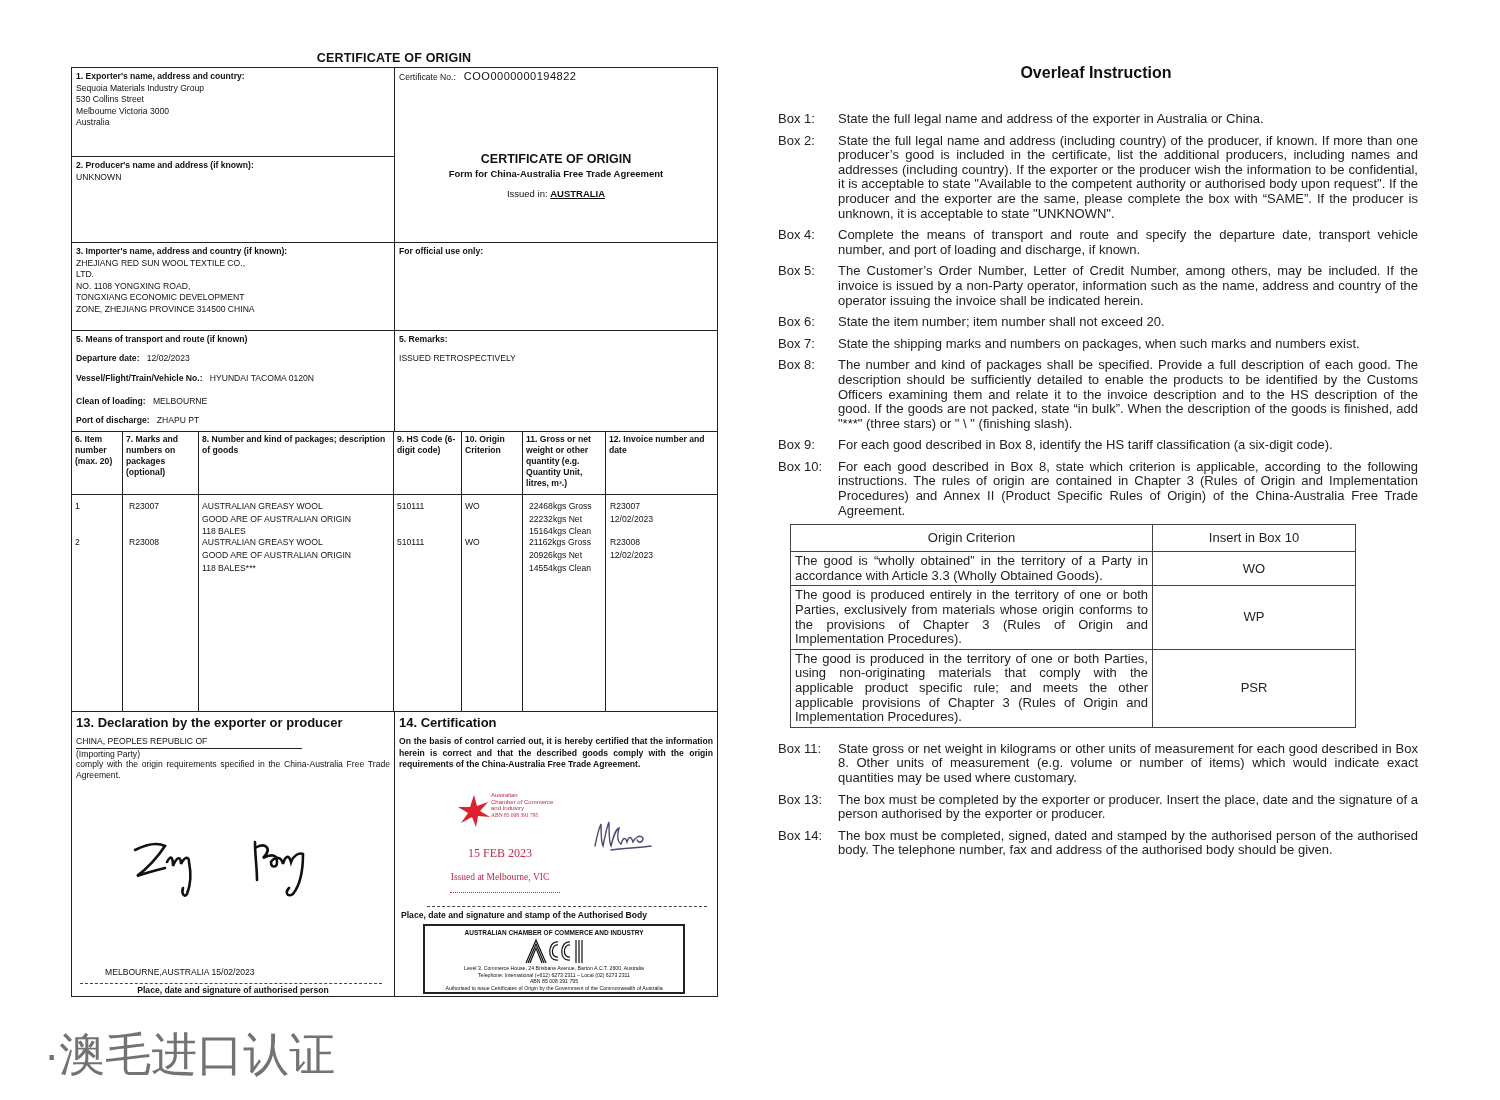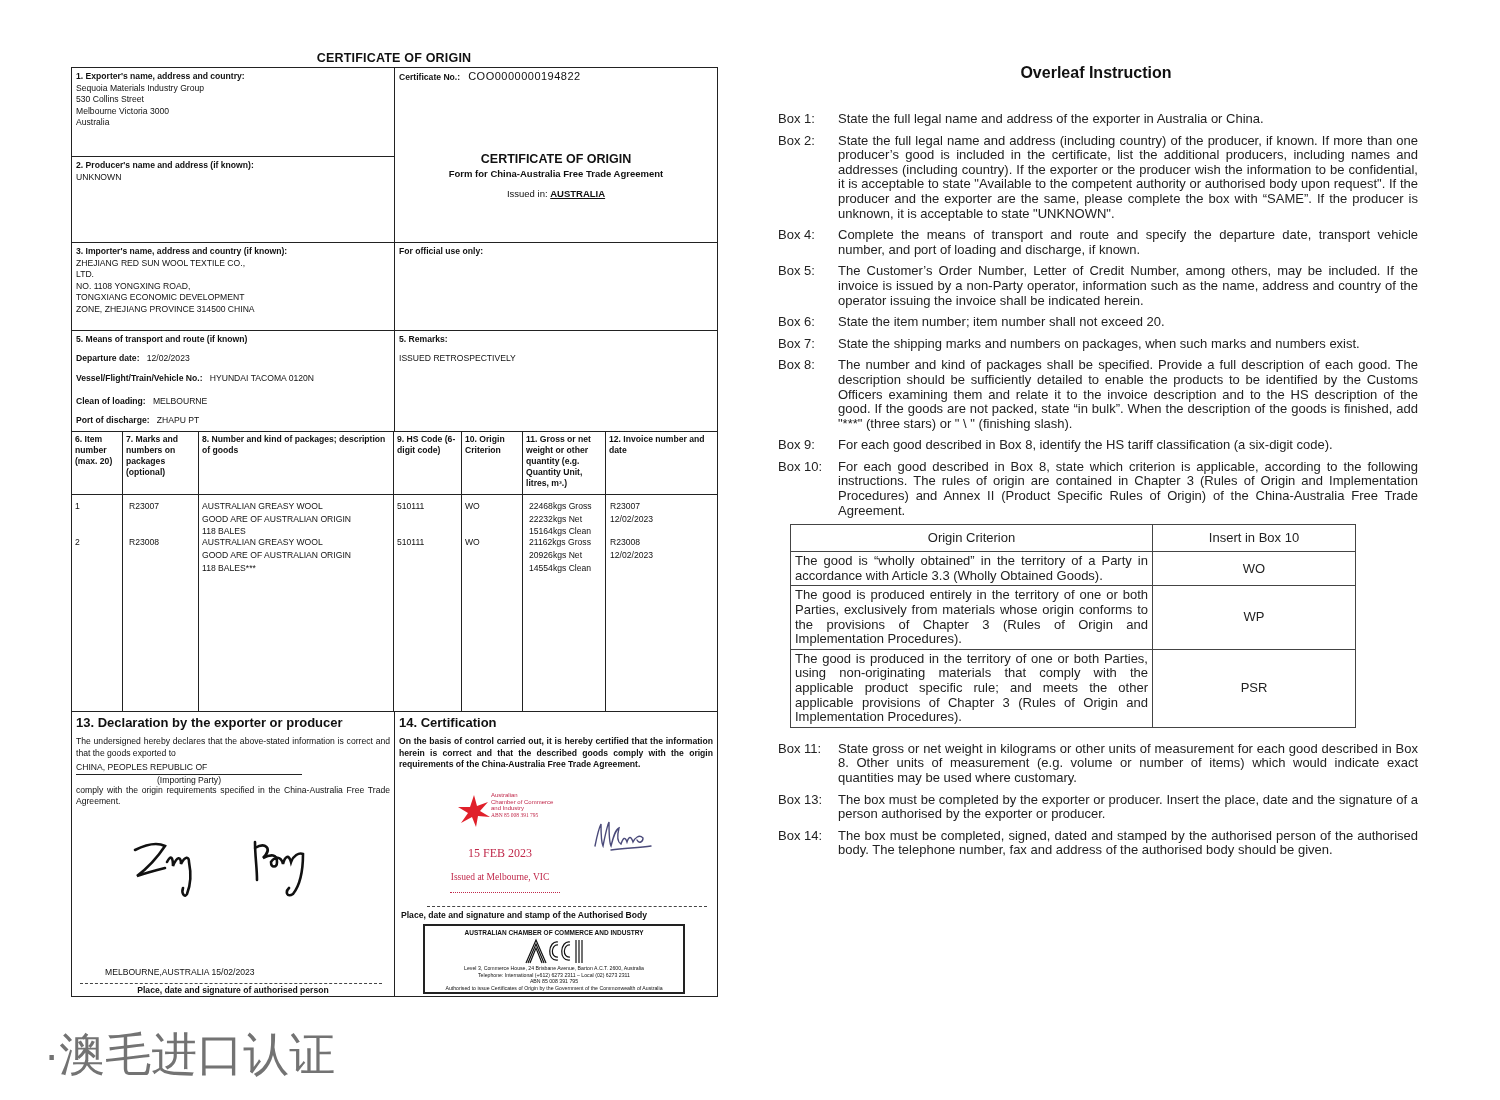--- a/index.html
+++ b/index.html
@@ -29,21 +29,21 @@
   .gcol { position: absolute; top: 0; height: 100%; border-right: 1px solid #222; }
   .ghead { position: absolute; left: 0; top: 62px; width: 100%; border-top: 1.5px solid #222; }
   .gh { position: absolute; top: 2px; font-weight: bold; padding: 0 3px; line-height: 11px; }
   .gd { position: absolute; padding: 0 3px; line-height: 12px; }
 
   .c13 { left: 0; top: 644px; width: 323px; height: 284px; border-right-width: 1.5px; }
   .c14 { left: 323px; top: 644px; width: 322px; height: 284px; }
   .sec-title { font-weight: bold; font-size: 13px; line-height: 16px; margin-bottom: 5px; }
   .just { text-align: justify; }
 
-  .cert-no-label { font-weight: bold; text-align: right; }
+  .cert-no-label { font-weight: normal; text-align: right; }
   .cert-no-val { font-size: 11px; margin-left: 8px; letter-spacing: 0.5px; }
   .cert-center { position: absolute; left: 0; top: 84px; width: 100%; text-align: center; }
   .cert-center .t1 { font-weight: bold; font-size: 12.5px; line-height: 15px; }
   .cert-center .t2 { font-weight: bold; font-size: 9.5px; line-height: 13px; }
   .cert-center .t3 { font-size: 9.5px; margin-top: 8px; }
   .underline { text-decoration: underline; font-weight: bold; }
   .sig-exporter { position: absolute; left: 55px; top: 120px; width: 230px; height: 70px; }
   .c13-place { position: absolute; left: 33px; bottom: 18px; font-size: 8.6px; }
   .c13-line { position: absolute; left: 8px; right: 12px; bottom: 12px; border-bottom: 1px dashed #444; }
   .c13-foot { position: absolute; left: 0; right: 0; bottom: 0px; text-align: center; font-weight: bold; font-size: 8.6px; }
@@ -198,23 +198,22 @@
       </div>
       <div class="gd" style="left:535px;top:104px">
         <div>R23008</div>
         <div style="margin-top:1px">12/02/2023</div>
       </div>
     </div>
   </div>
 
   <div class="cell c13">
     <div class="sec-title">13. Declaration by the exporter or producer</div>
-    <div class="just">The undersigned hereby declares that the above-stated information is correct and that the goods exported to</div>
     <div style="margin-top:3px;width:226px;border-bottom:1.5px solid #222">CHINA, PEOPLES REPUBLIC OF</div>
-    <div style="width:226px;text-align:center;line-height:10px">(Importing Party)</div>
+    <div style="width:226px;text-align:left;line-height:10px">(Importing Party)</div>
     <div class="just">comply with the origin requirements specified in the China-Australia Free Trade Agreement.</div>
 
     <svg class="sig-exporter" viewBox="0 0 230 70">
       <path d="M8 18 C20 12,30 10,38 14 C30 26,18 38,10 44 C22 40,30 38,38 36 M40 30 C44 22,46 26,46 34 C50 24,54 24,54 32 C58 24,62 24,62 30 M62 30 C64 40,64 52,60 62 C58 66,54 62,56 56" fill="none" stroke="#111" stroke-width="2.6" stroke-linecap="round"></path>
       <path d="M128 10 C128 24,130 36,130 48 M128 16 C138 10,146 16,136 26 C144 22,150 22,150 30 C150 36,144 36,144 30 C148 24,154 24,156 32 C158 24,162 22,164 30 C166 24,172 20,176 22 C176 36,174 52,166 62 C160 66,158 60,162 56" fill="none" stroke="#111" stroke-width="2.6" stroke-linecap="round"></path>
     </svg>
 
     <div class="c13-place">MELBOURNE,AUSTRALIA 15/02/2023</div>
     <div class="c13-line"></div>
     <div class="c13-foot">Place, date and signature of authorised person</div>

